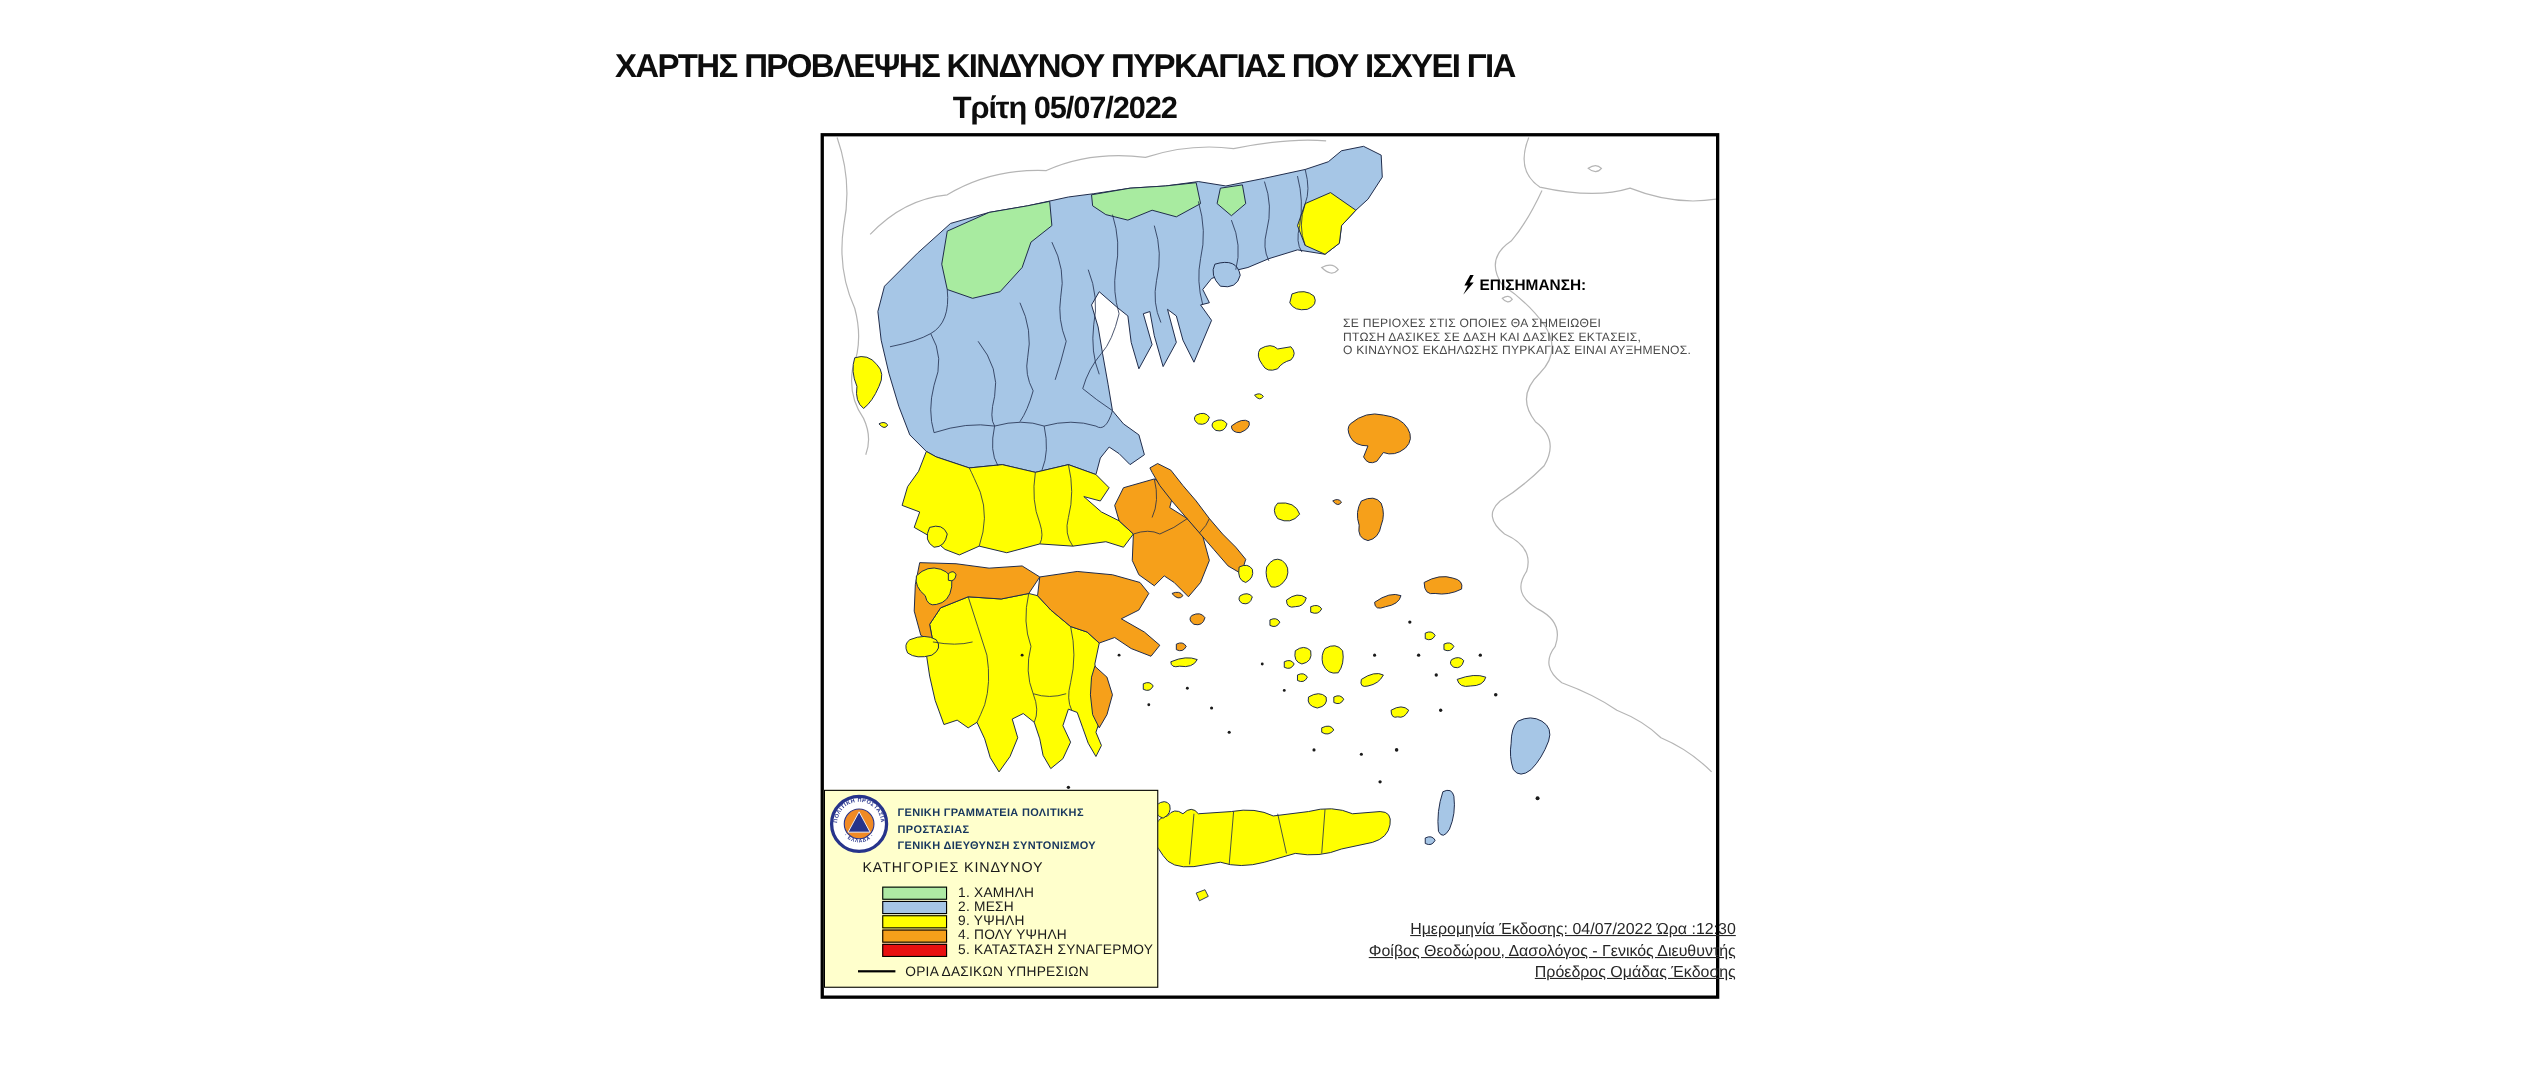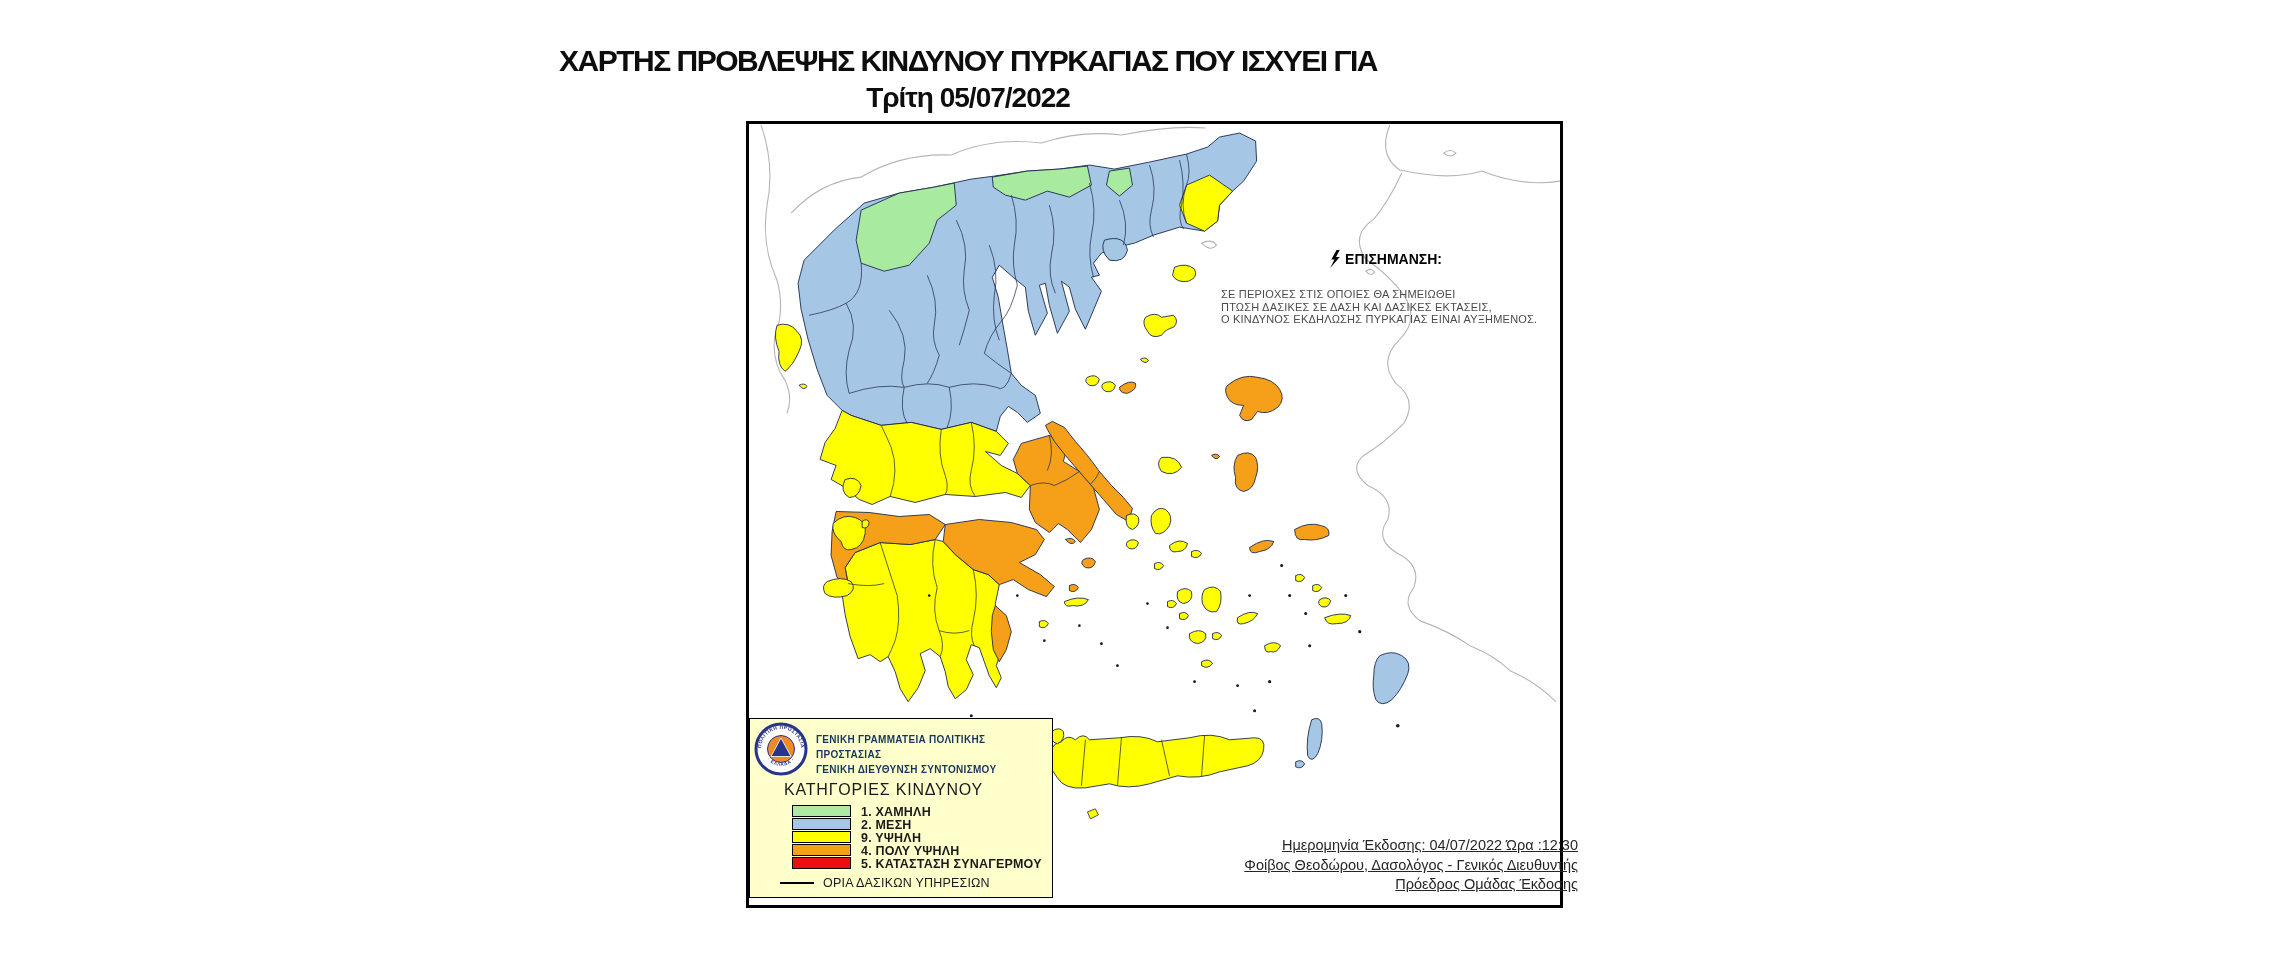--- a/index.html
+++ b/index.html
@@ -13,22 +13,22 @@
             border:3px solid #000;background:#fff;}
   #mapsvg{position:absolute;left:0;top:0;width:811px;height:781px;}
   .note{position:absolute;left:472px;top:126px;width:330px;text-align:left;}
   .note-head{font-size:14px;font-weight:bold;color:#000;display:flex;align-items:center;justify-content:center;gap:4px;}
   .note-body{margin-top:20px;font-size:11px;line-height:12.5px;color:#4a4a4a;letter-spacing:0.2px;}
   .legend{position:absolute;left:0px;top:594px;width:304px;height:180px;
           background:#ffffcc;border:1px solid #000;box-sizing:border-box;}
   .agency{position:absolute;left:66px;top:13px;font-size:10px;font-weight:bold;
           color:#17365d;letter-spacing:0.3px;line-height:15px;}
   .logo{position:absolute;left:4px;top:3px;width:54px;height:54px;}
-  .cat-head{position:absolute;left:34px;top:62px;font-size:16px;color:#1a1a1a;letter-spacing:0.8px;}
-  .sw-row{position:absolute;left:42px;height:13px;display:flex;align-items:flex-start;font-weight:bold;}
+  .cat-head{position:absolute;left:34px;top:62px;font-size:13px;color:#1a1a1a;letter-spacing:0.8px;}
+  .sw-row{position:absolute;left:52px;height:13px;display:flex;align-items:flex-end;}
   .sw{width:57px;height:10px;border:1px solid #000;margin-right:10px;}
   .sw-label{font-size:12.5px;color:#1a1a1a;letter-spacing:0.2px;white-space:nowrap;}
   .bnd-row{position:absolute;left:30px;top:157px;display:flex;align-items:center;}
   .bnd-line{width:34px;height:2px;background:#000;margin-right:9px;}
   .credits{position:absolute;left:465px;top:712px;width:364px;text-align:right;
            font-size:14.5px;line-height:19.5px;color:#262626;text-decoration:underline;}
 </style>
 </head>
 <body>
 

